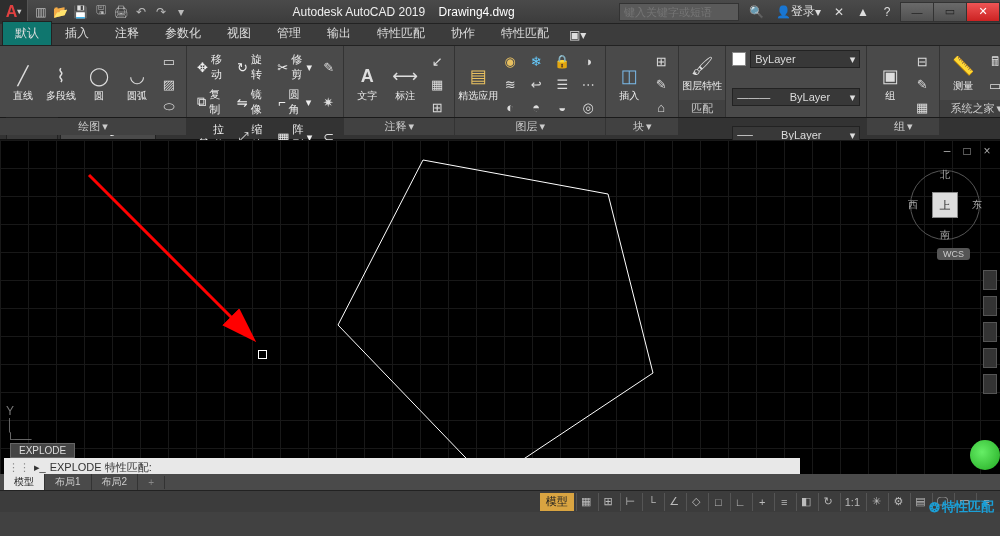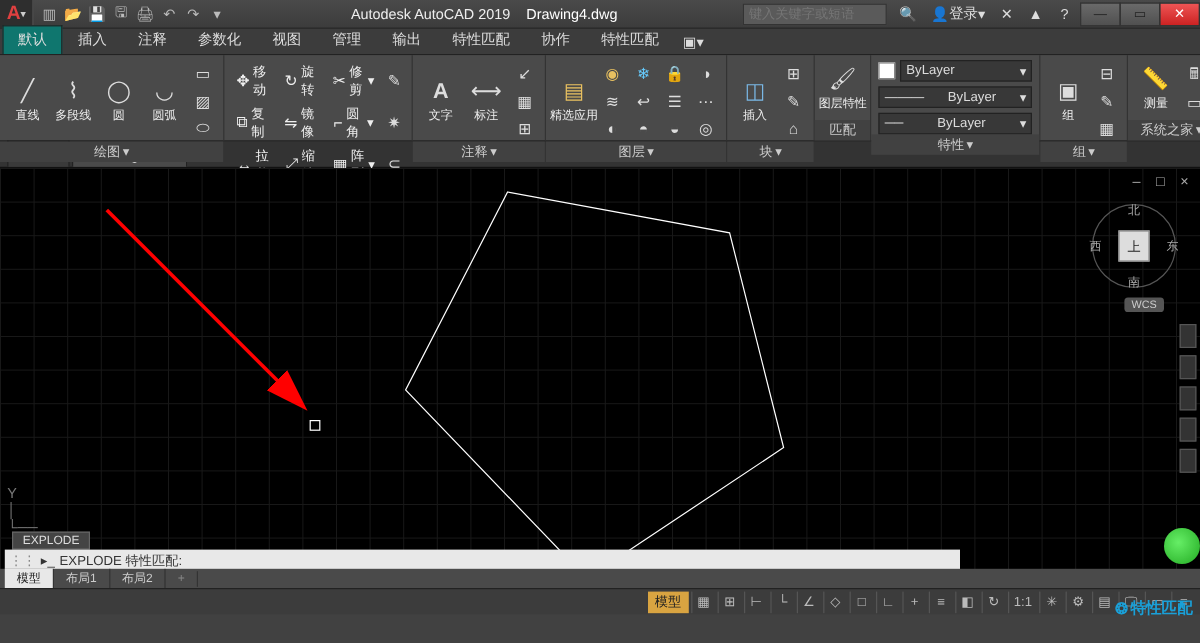--- a/index.html
+++ b/index.html
@@ -366,21 +366,21 @@
     <div class="row">
       <div class="bigbtn">
           <span class="ic">🖌</span>
           <span class="lbl">图层特性</span>
         </div>
     </div>
     <div class="plabel">匹配</div>
   </div>
 
   <div class="panel">
-    <div style="display:flex;flex-direction:column;gap:4px">
+    <div style="display:flex;flex-direction:column;gap:20px">
       <div class="row">
         <span class="smbtn" style="background:#fff;width:14px;height:14px;border:1px solid #888"></span>
         <div class="layer-combo">
             <span>ByLayer</span>
             <span>▾</span>
           </div>
       </div>
       <div class="layer-combo" style="width:128px">
           <span>———</span>
           <span>ByLayer</span>

